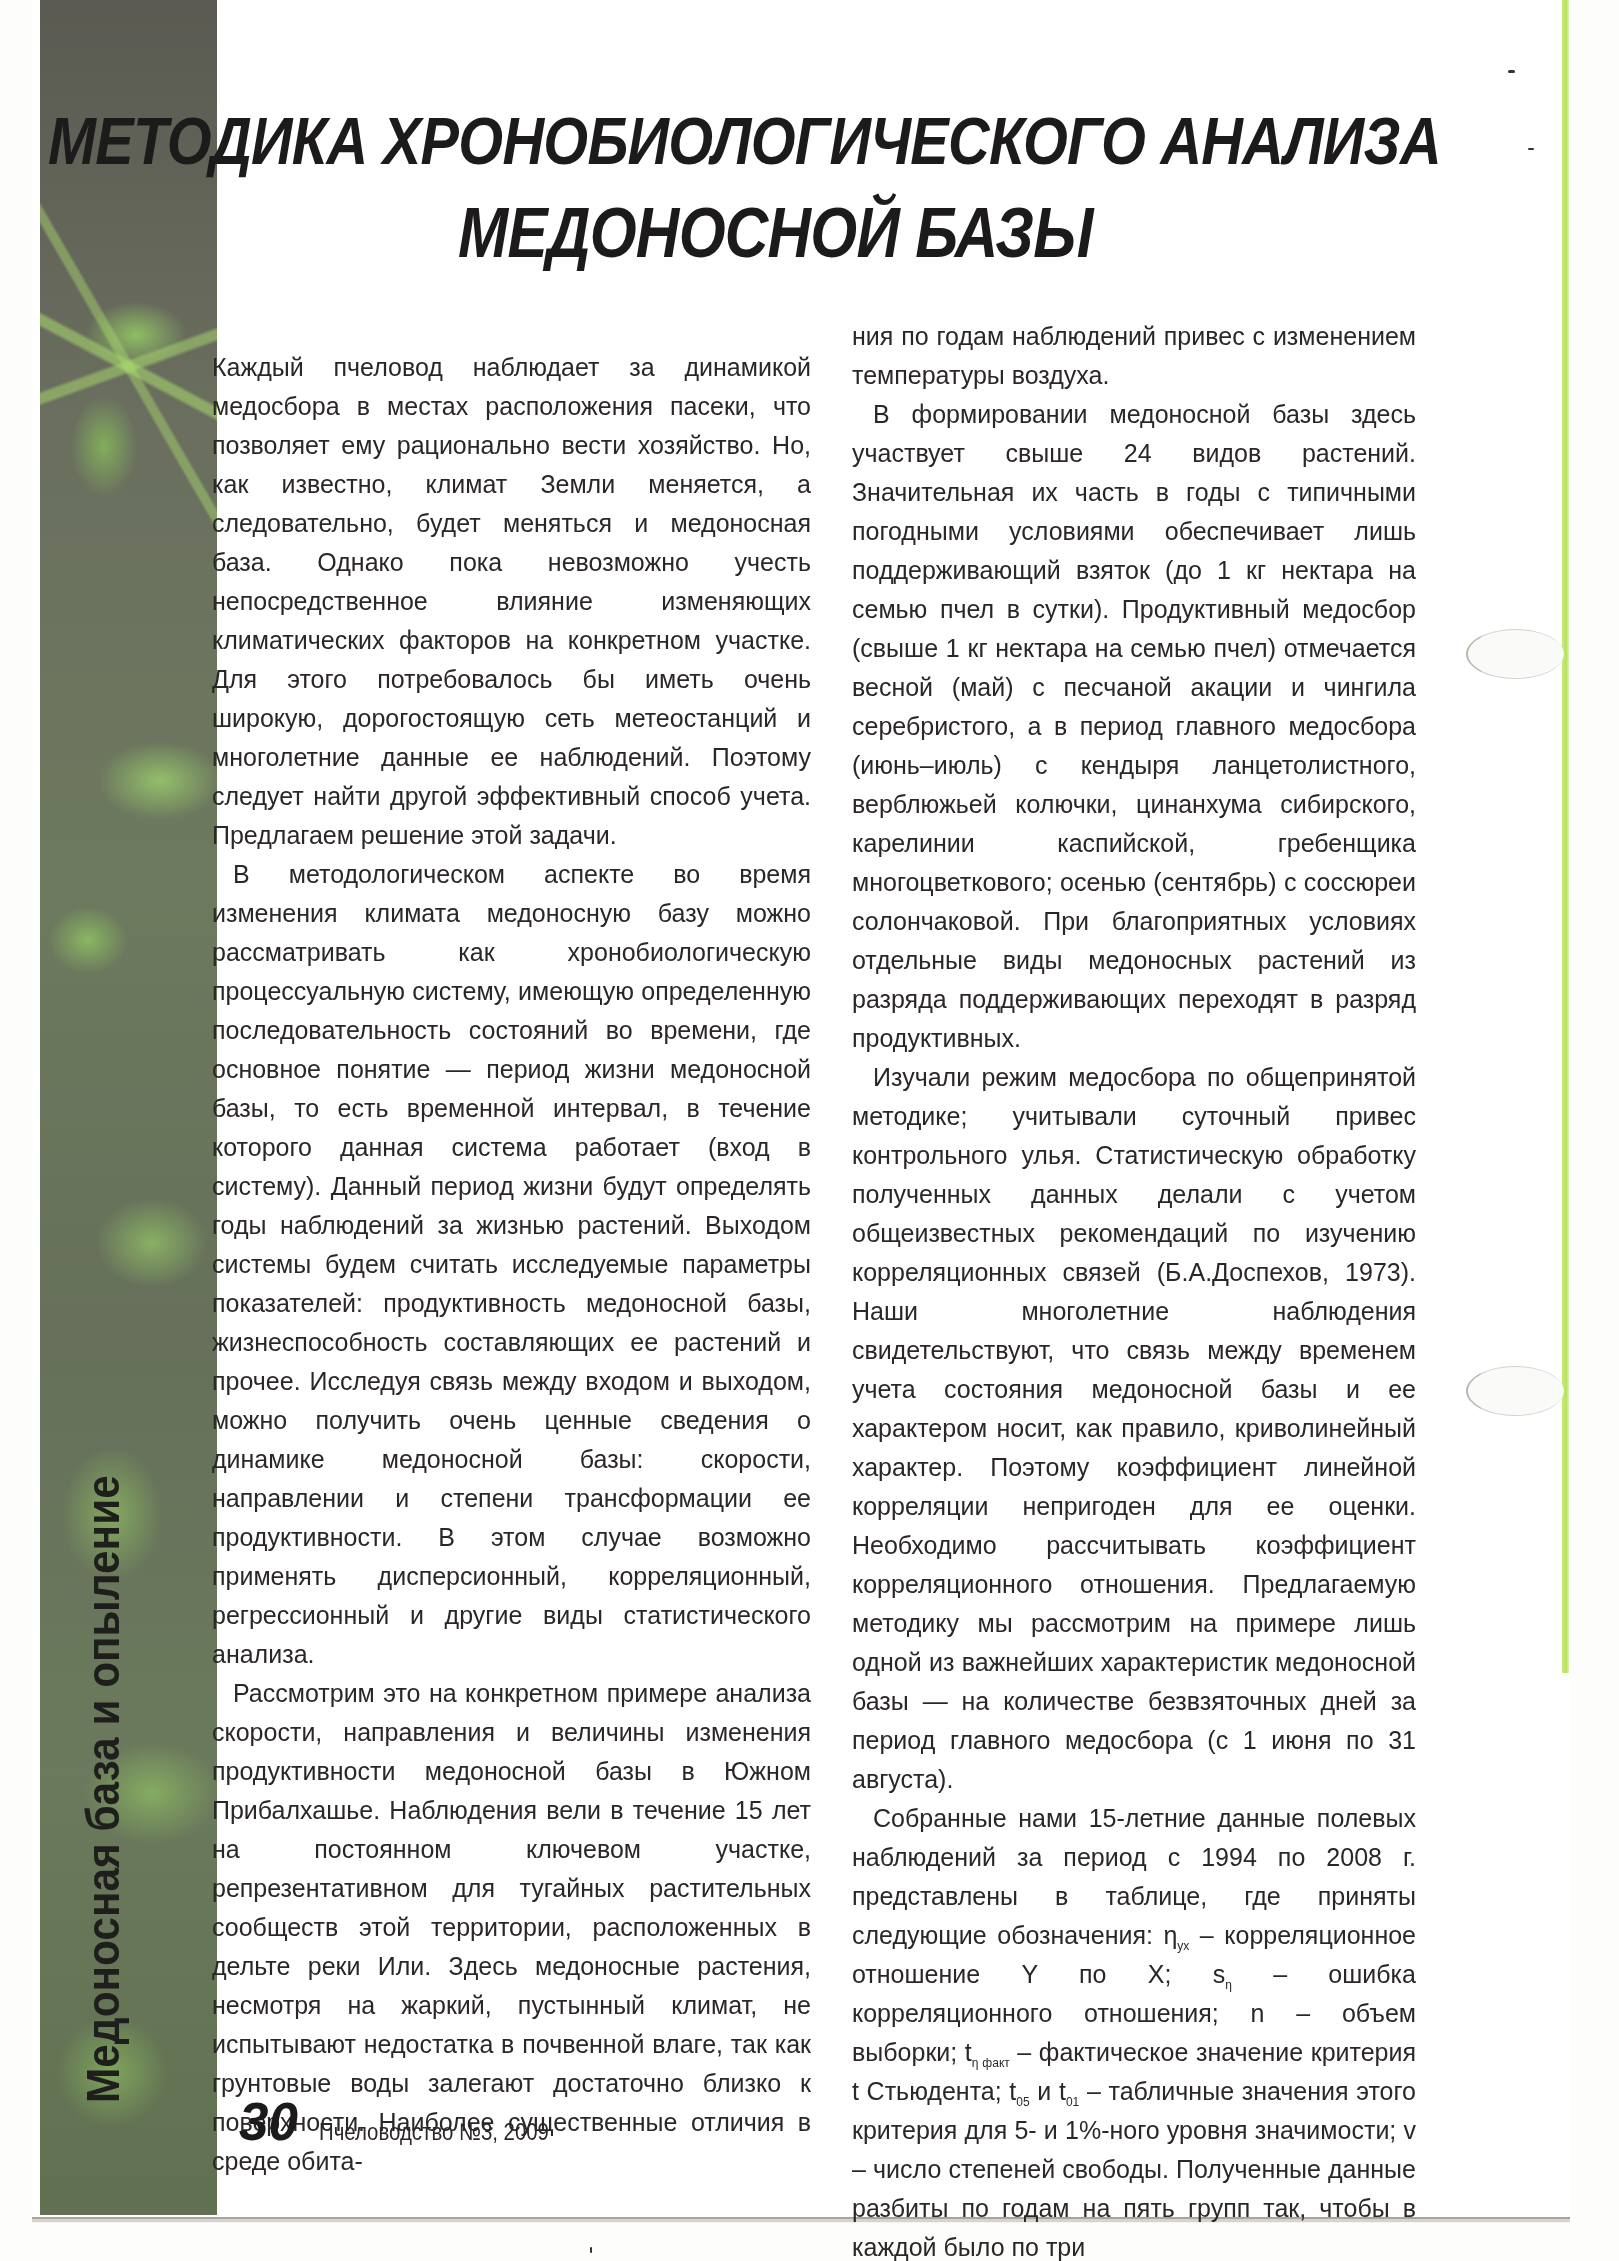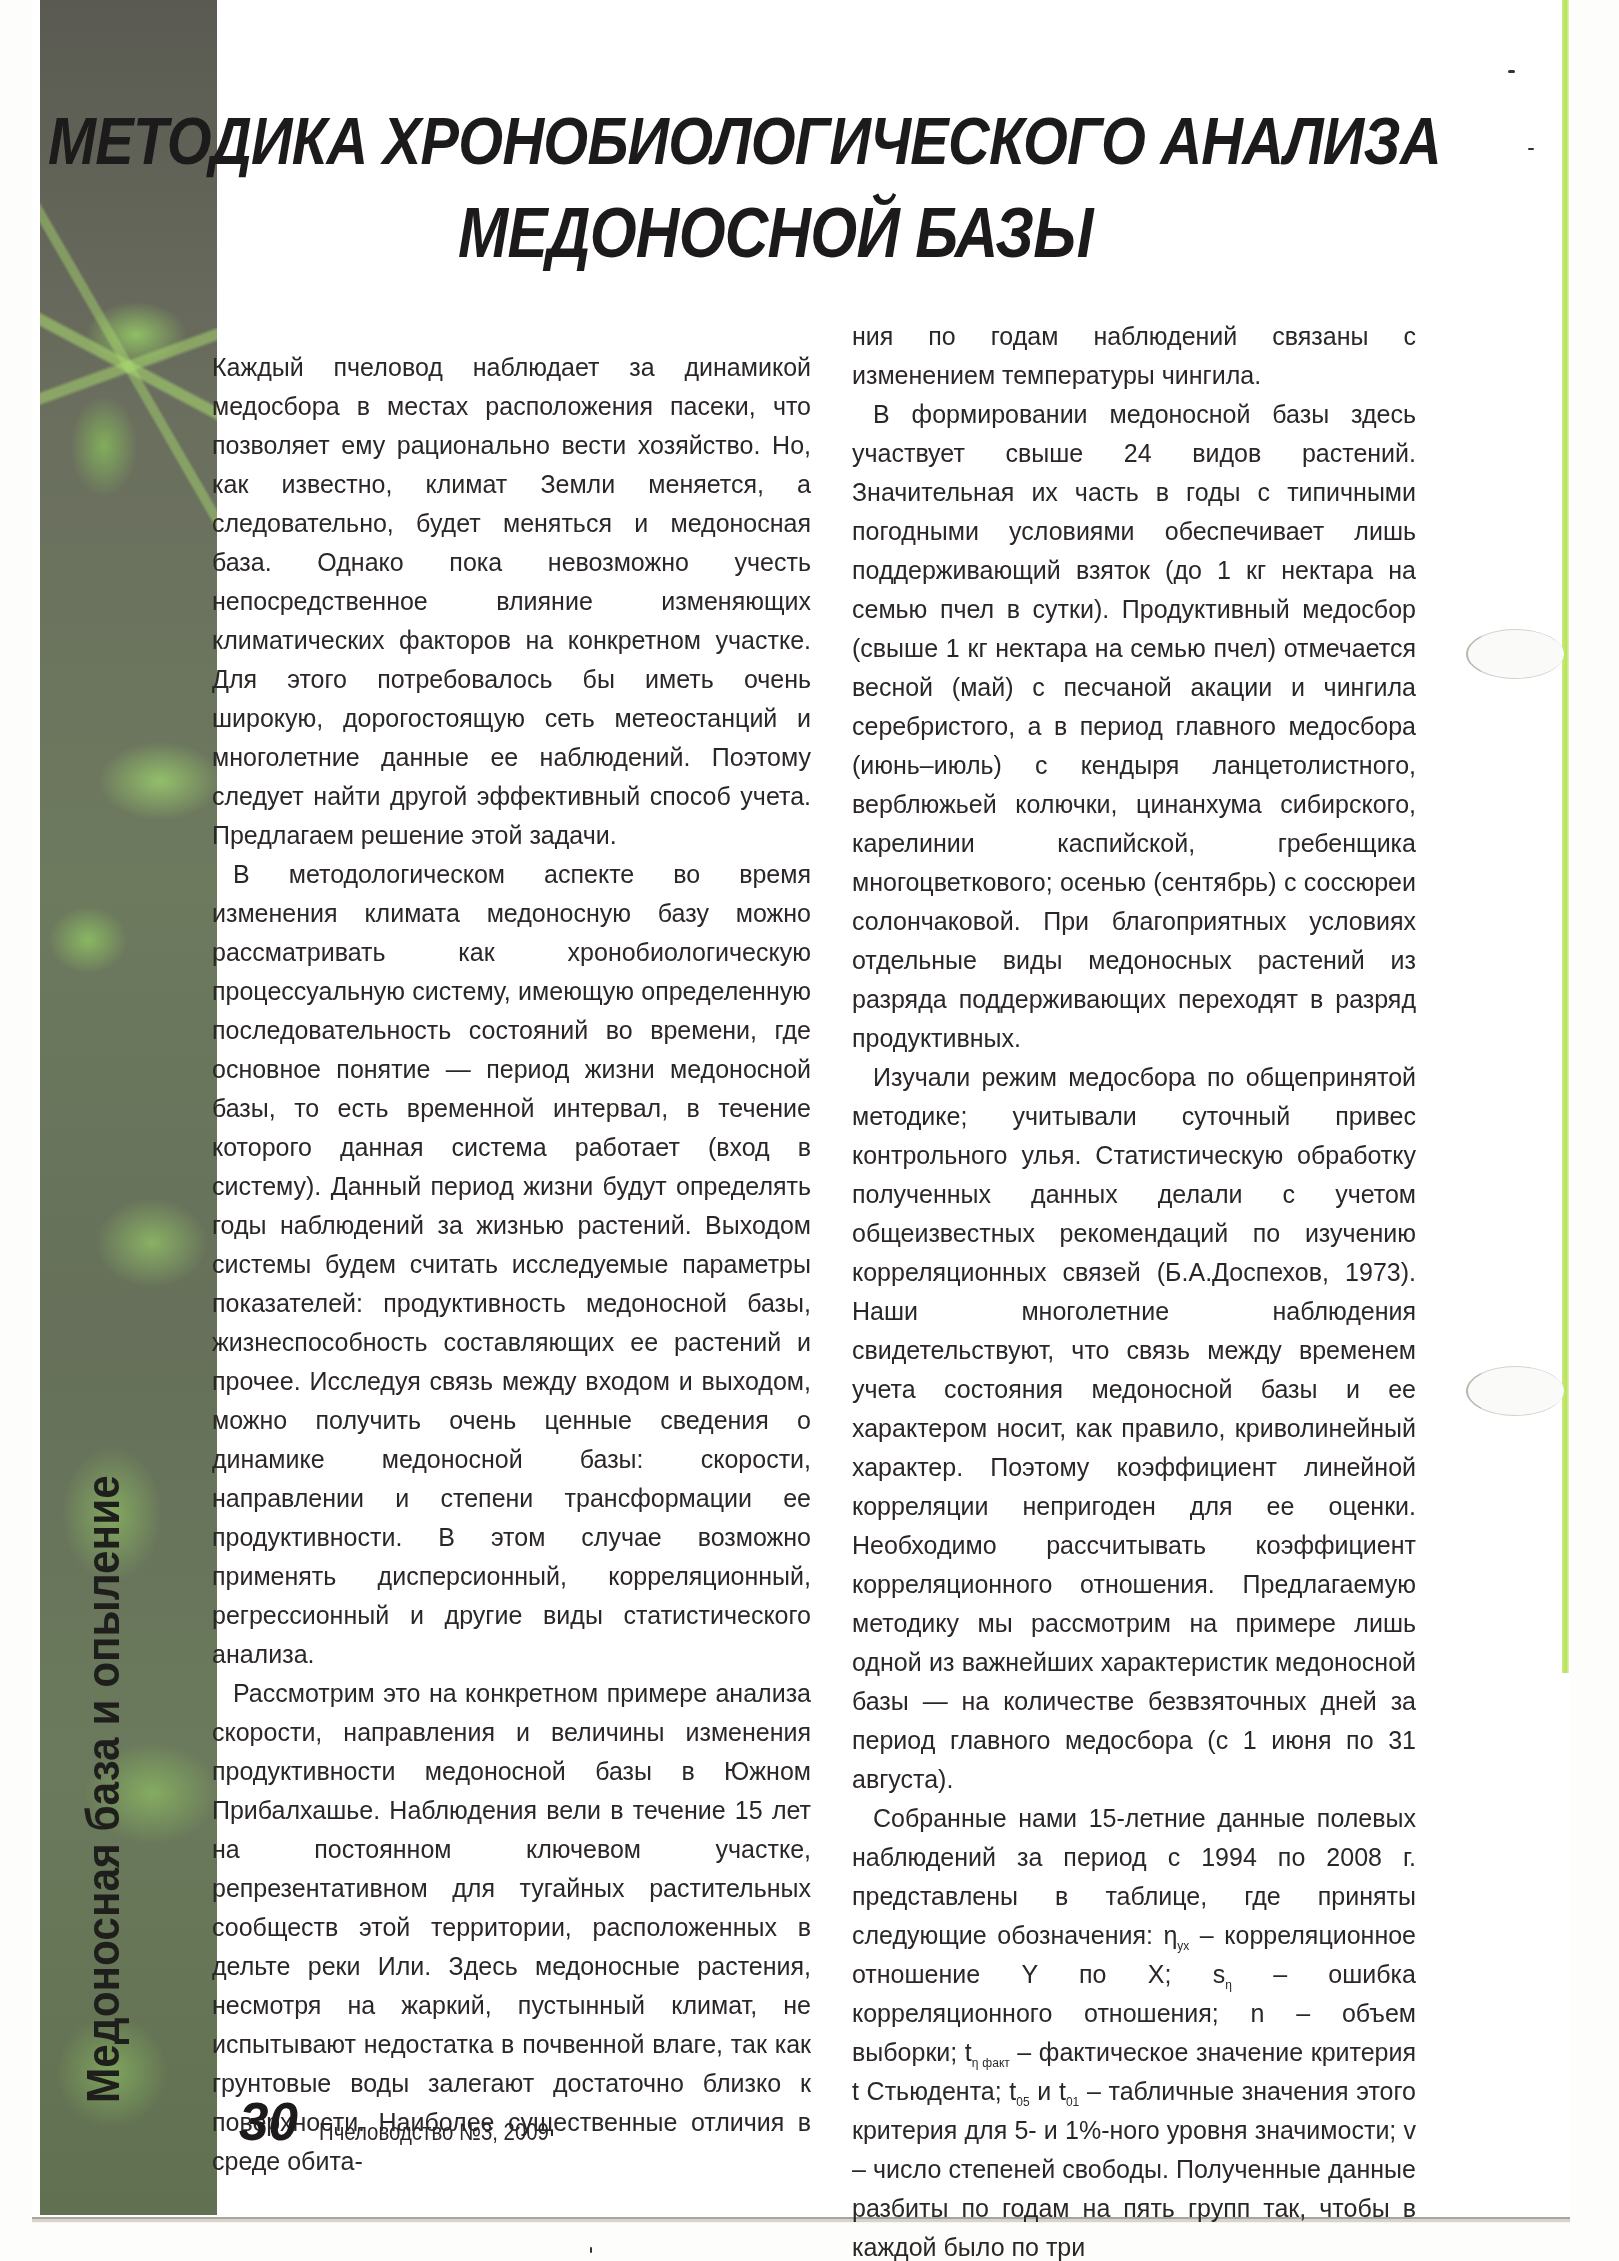--- a/index.html
+++ b/index.html
@@ -95,21 +95,21 @@
 <div class="title title-1">МЕТОДИКА ХРОНОБИОЛОГИЧЕСКОГО АНАЛИЗА</div>
 <div class="title title-2">МЕДОНОСНОЙ БАЗЫ</div>
 
 <div class="column col-left">
   <p class="cont">Каждый пчеловод наблюдает за динамикой медосбора в местах расположения пасеки, что позволяет ему рационально вести хозяйство. Но, как известно, климат Земли меняется, а следовательно, будет меняться и медоносная база. Однако пока невозможно учесть непосредственное влияние изменяющих климатических факторов на конкретном участке. Для этого потребовалось бы иметь очень широкую, дорогостоящую сеть метеостанций и многолетние данные ее наблюдений. Поэтому следует найти другой эффективный способ учета. Предлагаем решение этой задачи.</p>
   <p class="indent">В методологическом аспекте во время изменения климата медоносную базу можно рассматривать как хронобиологическую процессуальную систему, имеющую определенную последовательность состояний во времени, где основное понятие — период жизни медоносной базы, то есть временной интервал, в течение которого данная система работает (вход в систему). Данный период жизни будут определять годы наблюдений за жизнью растений. Выходом системы будем считать исследуемые параметры показателей: продуктивность медоносной базы, жизнеспособность составляющих ее растений и прочее. Исследуя связь между входом и выходом, можно получить очень ценные сведения о динамике медоносной базы: скорости, направлении и степени трансформации ее продуктивности. В этом случае возможно применять дисперсионный, корреляционный, регрессионный и другие виды статистического анализа.</p>
   <p class="indent">Рассмотрим это на конкретном примере анализа скорости, направления и величины изменения продуктивности медоносной базы в Южном Прибалхашье. Наблюдения вели в течение 15 лет на постоянном ключевом участке, репрезентативном для тугайных растительных сообществ этой территории, расположенных в дельте реки Или. Здесь медоносные растения, несмотря на жаркий, пустынный климат, не испытывают недостатка в почвенной влаге, так как грунтовые воды залегают достаточно близко к поверхности. Наиболее существенные отличия в среде обита-</p>
 </div>
 
 <div class="column col-right">
-  <p class="cont">ния по годам наблюдений связаны с изменением температуры чингила.</p>
+  <p class="cont">ния по годам наблюдений привес с изменением температуры воздуха.</p>
   <p class="indent">В формировании медоносной базы здесь участвует свыше 24 видов растений. Значительная их часть в годы с типичными погодными условиями обеспечивает лишь поддерживающий взяток (до 1 кг нектара на семью пчел в сутки). Продуктивный медосбор (свыше 1 кг нектара на семью пчел) отмечается весной (май) с песчаной акации и чингила серебристого, а в период главного медосбора (июнь–июль) с кендыря ланцетолистного, верблюжьей колючки, цинанхума сибирского, карелинии каспийской, гребенщика многоцветкового; осенью (сентябрь) с соссюреи солончаковой. При благоприятных условиях отдельные виды медоносных растений из разряда поддерживающих переходят в разряд продуктивных.</p>
   <p class="indent">Изучали режим медосбора по общепринятой методике; учитывали суточный привес контрольного улья. Статистическую обработку полученных данных делали с учетом общеизвестных рекомендаций по изучению корреляционных связей (Б.А.Доспехов, 1973). Наши многолетние наблюдения свидетельствуют, что связь между временем учета состояния медоносной базы и ее характером носит, как правило, криволинейный характер. Поэтому коэффициент линейной корреляции непригоден для ее оценки. Необходимо рассчитывать коэффициент корреляционного отношения. Предлагаемую методику мы рассмотрим на примере лишь одной из важнейших характеристик медоносной базы — на количестве безвзяточных дней за период главного медосбора (с 1 июня по 31 августа).</p>
   <p class="indent"><span>Собранные нами 15-летние данные полевых наблюдений за период с 1994 по 2008 г. представлены в таблице, где приняты следующие обозначения: η</span><sub>yx</sub><span> – корреляционное отношение Y по X; s</span><sub>η</sub><span> – ошибка корреляционного отношения; n – объем выборки; t</span><sub>η факт</sub><span> – фактическое значение критерия t Стьюдента; t</span><sub>05</sub><span> и t</span><sub>01</sub><span> – табличные значения этого критерия для 5- и 1%-ного уровня значимости; v – число степеней свободы. Полученные данные разбиты по годам на пять групп так, чтобы в каждой было по три</span></p>
 </div>
 
 <div class="footer">
   <span class="page-number">30</span>
   <span class="issue">Пчеловодство №3, 2009</span>
 </div>
 

